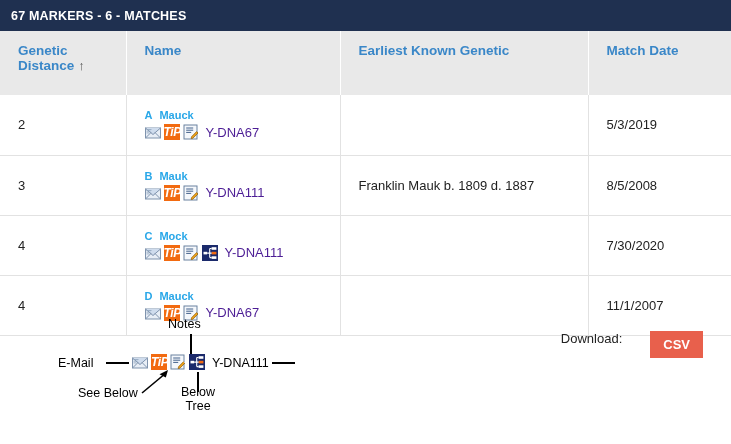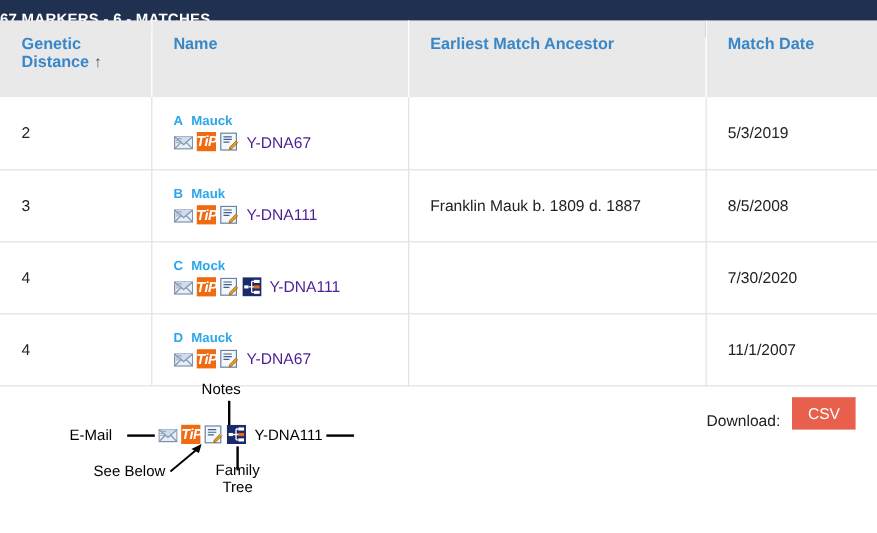--- a/index.html
+++ b/index.html
@@ -21,28 +21,28 @@
     left: 0; top: 0;
     width: 731px;
     height: 31px;
     background: #1f3050;
     color: #ffffff;
     font-size: 12.5px;
     font-weight: bold;
     letter-spacing: 0.2px;
     display: flex;
     align-items: center;
-    padding-left: 0;
+    padding-left: 11px;
     box-sizing: border-box;
   }
 
   
   #matches-table {
     position: absolute;
-    left: 0; top: 17px;
+    left: 0; top: 31px;
     width: 731px;
     border-collapse: collapse;
     table-layout: fixed;
   }
   #matches-table th {
     background: #e9e9e9;
     color: #3a87c8;
     font-size: 13.5px;
     font-weight: bold;
     text-align: left;
@@ -122,32 +122,32 @@
     font-size: 12.5px;
     color: #000000;
   }
   #legend .lg-text { position: absolute; white-space: nowrap; line-height: 1.15; }
   #legend .lg-line { position: absolute; background: #000000; }
   .lg-icon { position: absolute; }
 
   
   #download-area {
     position: absolute;
-    right: 18px;
+    right: 28px;
     top: 331px;
     display: flex;
-    align-items: flex-end;
-    gap: 10px;
+    align-items: flex-start;
+    gap: 28px;
   }
   #download-label { font-size: 13px; color: #222222; }
   #csv-button {
     background: #e8604c;
     color: #ffffff;
     font-size: 13px;
-    font-weight: normal;
+    font-weight: bold;
     padding: 7px 13px;
     line-height: 1;
     border: none;
     cursor: pointer;
     font-family: "Liberation Sans", sans-serif;
   }
 </style>
 </head>
 <body>
 
@@ -164,21 +164,21 @@
   </colgroup>
   <thead>
     <tr>
       <th>
         <span>Genetic Distance</span><span class="sort-arrow">↑</span>
       </th>
       <th>
         <span>Name</span>
       </th>
       <th>
-        <span>Earliest Match Ancestor</span>
+        <span>Earliest Known Genetic</span>
       </th>
       <th>
         <span>Match Date</span>
       </th>
     </tr>
   </thead>
   <tbody id="table-body">
       <tr>
         <td>2</td>
         <td>
@@ -323,21 +323,21 @@
   <div class="lg-line" style="left:272px; top:50px; width:23px; height:1.5px;"></div>
 
   <svg style="position:absolute; left:140px; top:57px;" width="34" height="26" viewBox="0 0 34 26">
     <path d="M2 24 L26 4" stroke="#000000" stroke-width="1.6" fill="none"></path>
     <path d="M28 1 L19.5 5.2 L25.8 8.5 Z" fill="#000000"></path>
   </svg>
   <div class="lg-text" style="left:78px; top:74px;">See Below</div>
 
   <div class="lg-line" style="left:197px; top:60px; width:1.5px; height:20px;"></div>
   <div class="lg-text" style="left:175px; top:73px; text-align:center; width:46px;">
-    <span>Family</span><br>
+    <span>Below</span><br>
     <span>Tree</span>
   </div>
 </div>
 
 <div id="download-area">
   <span id="download-label">Download:</span>
   <button id="csv-button">CSV</button>
 </div>
 
 </body></html>

